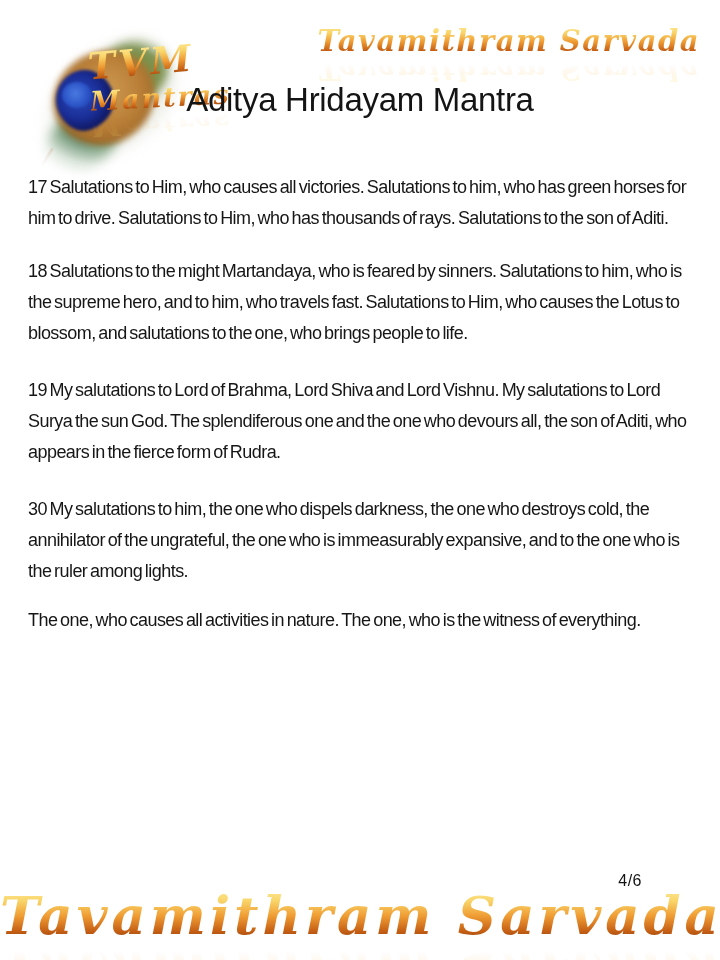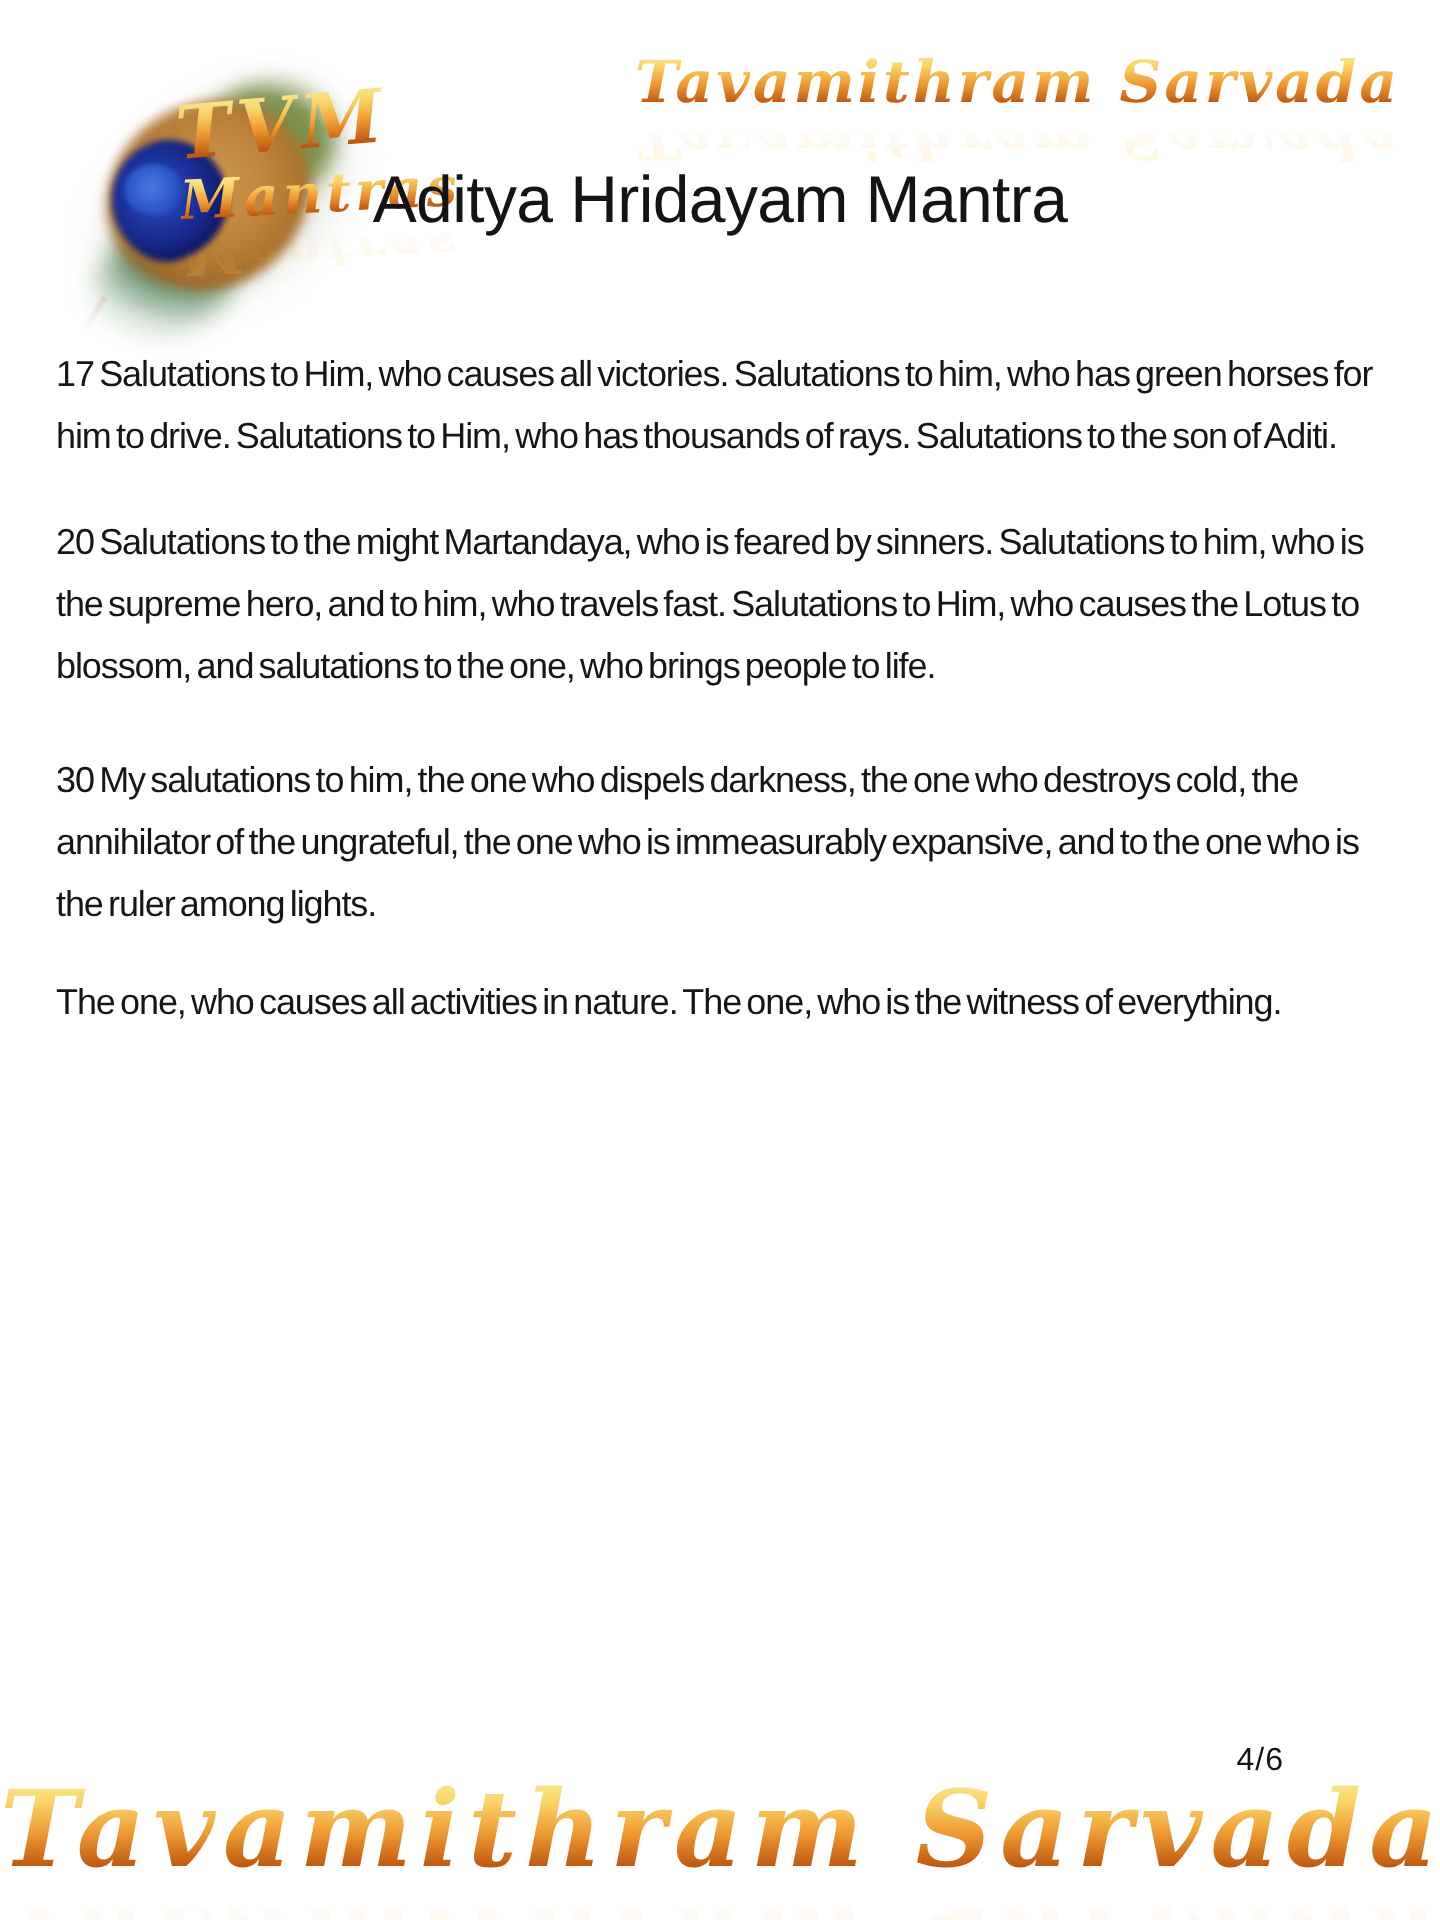--- a/index.html
+++ b/index.html
@@ -169,21 +169,22 @@
     <span class="gold-script">Tavamithram Sarvada</span>
     <span class="gold-script reflection">Tavamithram Sarvada</span>
   </div>
 
   <div class="title">
     <div>Aditya Hridayam Mantra</div>
   </div>
 
   <div class="content">
     <p>17 Salutations to Him, who causes all victories. Salutations to him, who has green horses for him to drive. Salutations to Him, who has thousands of rays. Salutations to the son of Aditi.</p>
-    <p class="gap-lg">20 Salutations to the might Martandaya, who is feared by sinners. Salutations to him, who is the supreme hero, and to him, who travels fast. Salutations to Him, who causes the Lotus to blossom, and salutations to the one, who brings people to life.</p>
+    <p class="gap-lg">18 Salutations to the might Martandaya, who is feared by sinners. Salutations to him, who is the supreme hero, and to him, who travels fast. Salutations to Him, who causes the Lotus to blossom, and salutations to the one, who brings people to life.</p>
+    <p class="gap-lg">19 My salutations to Lord of Brahma, Lord Shiva and Lord Vishnu. My salutations to Lord Surya the sun God. The splendiferous one and the one who devours all, the son of Aditi, who appears in the fierce form of Rudra.</p>
     <p class="gap-sm">30 My salutations to him, the one who dispels darkness, the one who destroys cold, the annihilator of the ungrateful, the one who is immeasurably expansive, and to the one who is the ruler among lights.</p>
     <p class="cont">The one, who causes all activities in nature. The one, who is the witness of everything.</p>
   </div>
 
   <div class="page-number">4/6</div>
 
   <div class="brand-bottom">
     <span class="gold-script">Tavamithram Sarvada</span>
     <span class="gold-script reflection">Tavamithram Sarvada</span>
   </div>

